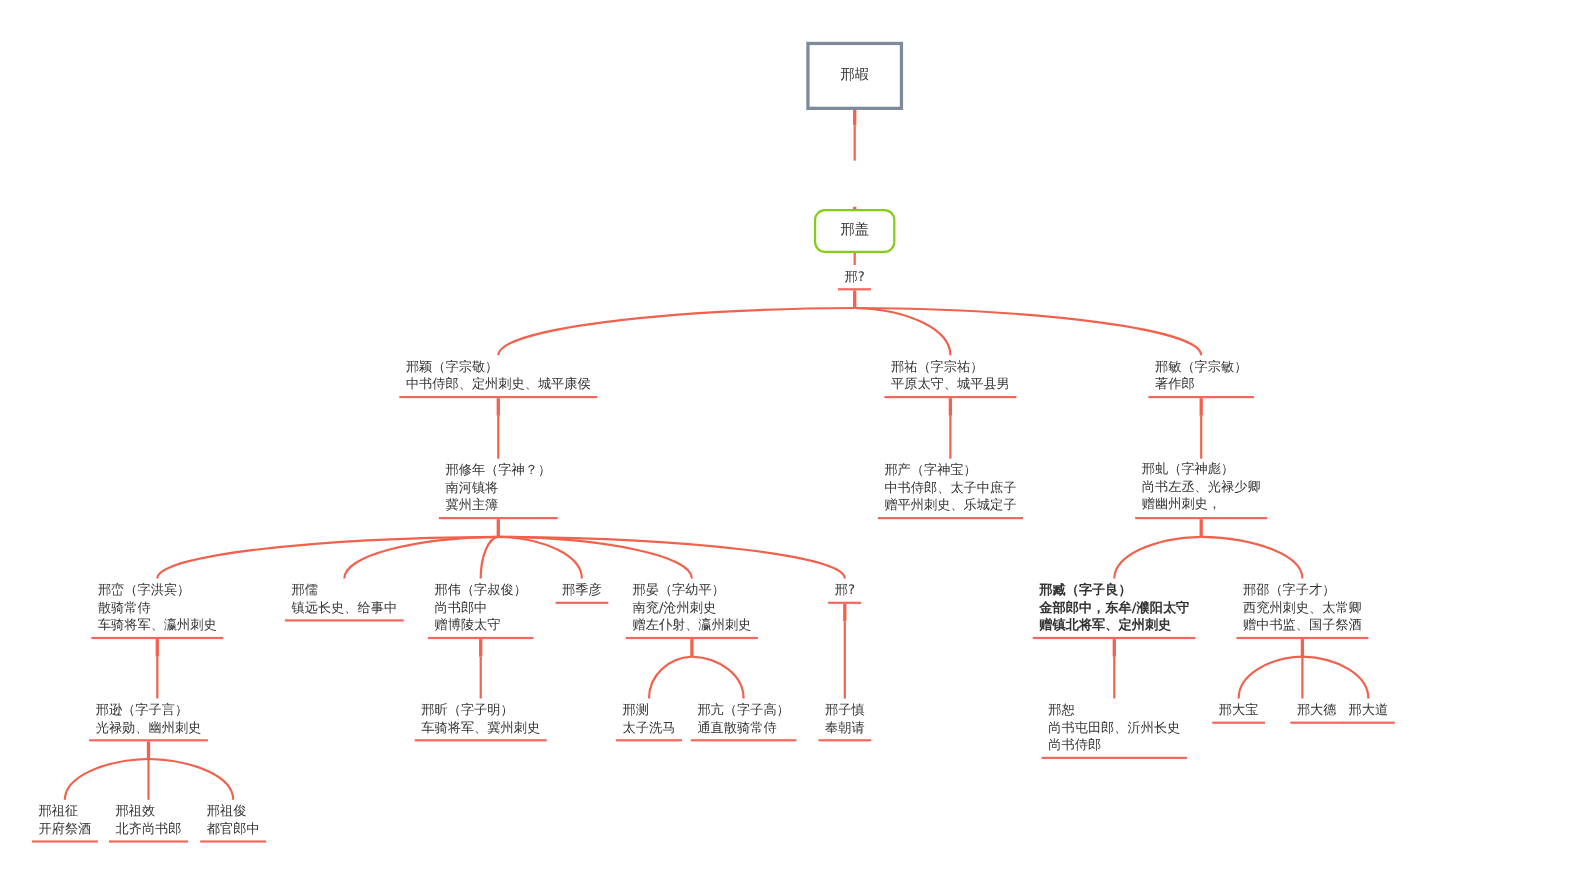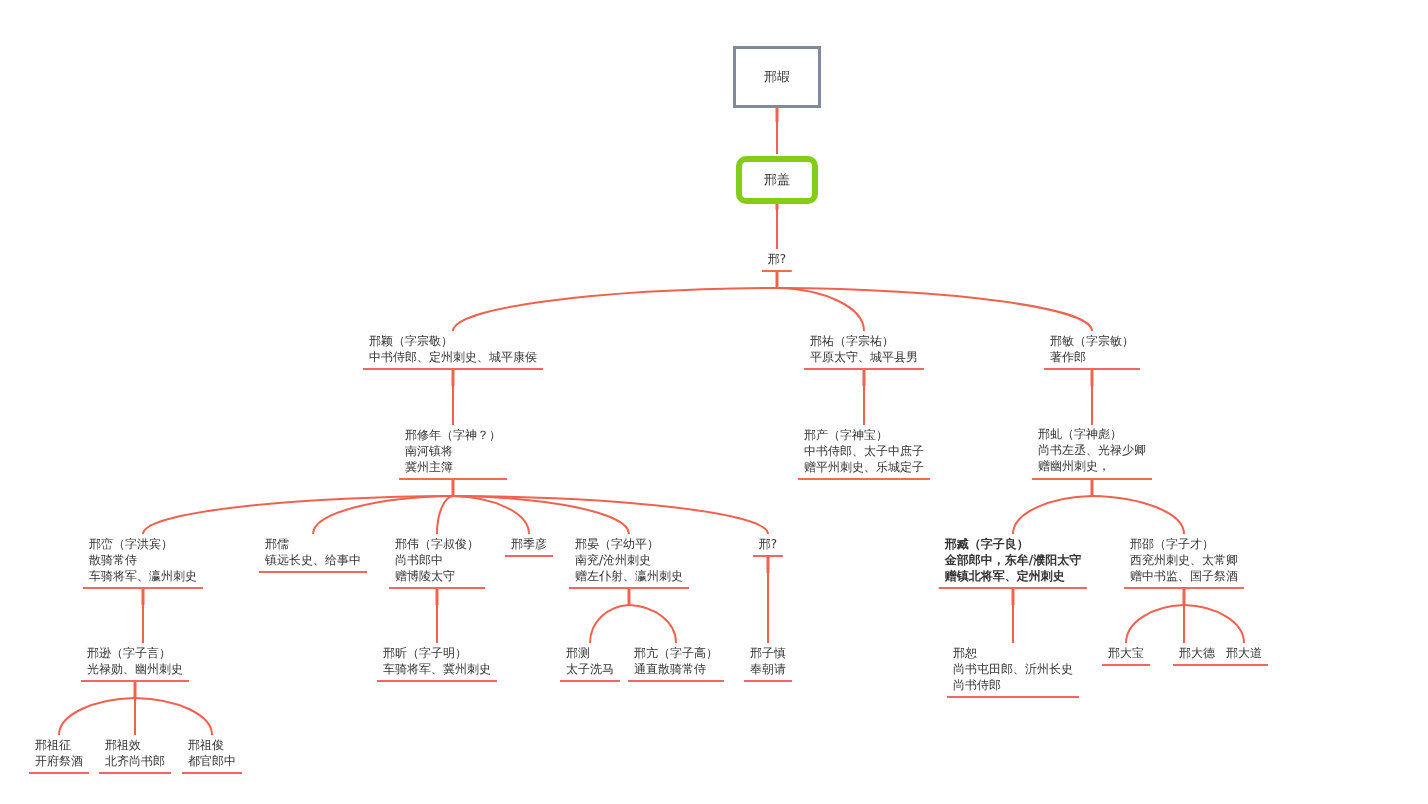--- a/index.html
+++ b/index.html
@@ -8,21 +8,21 @@
     background: #ffffff;
   }
   body {
     width: 1428px; height: 804px;
     font-family: "DejaVu Sans", "Liberation Sans", sans-serif;
     overflow: hidden;
     position: relative;
   }
   #canvas {
     position: absolute;
-    left: 0; top: 8px;
+    left: 0; top: 0;
     width: 1428px; height: 576px;
   }
   svg.links {
     position: absolute;
     left: 0; top: 0;
     width: 1428px; height: 804px;
     pointer-events: none;
   }
   .node {
     position: absolute;
@@ -37,25 +37,26 @@
   
   .node.boxed {
     border: 3px solid #7f8a9c;
     background: #ffffff;
     padding: 20px 28px;
     border-radius: 0;
     font-size: 13px;
   }
   
   .node.rounded {
-    border: 6px solid #84cc16;
+    border: 2px solid #84cc16;
     background: #ffffff;
     padding: 10px 22px;
     border-radius: 10px;
     font-size: 13px;
+    margin-top: 42px;
   }
   
   .node.plain {
     padding: 0 6px 3px 6px;
     border-bottom: 2px solid #f4675c;
   }
   .node.left { text-align: left; }
 </style>
 </head>
 <body>

